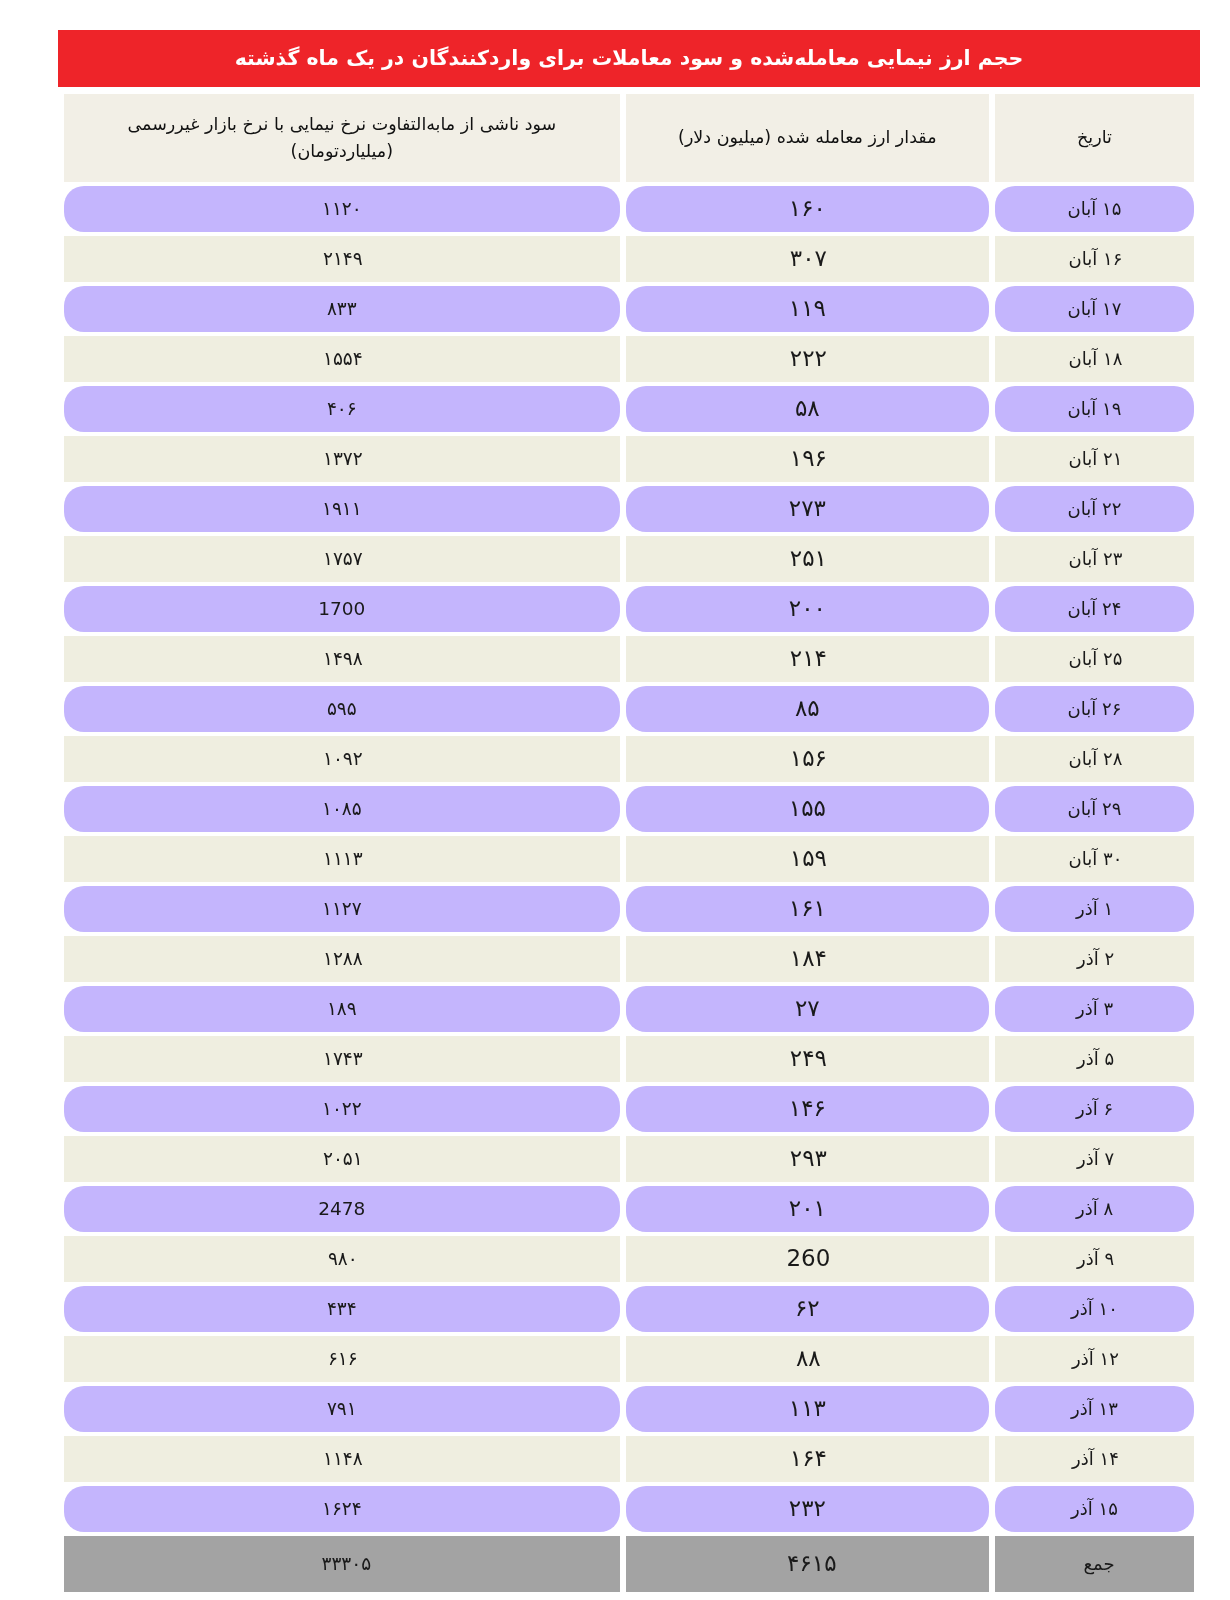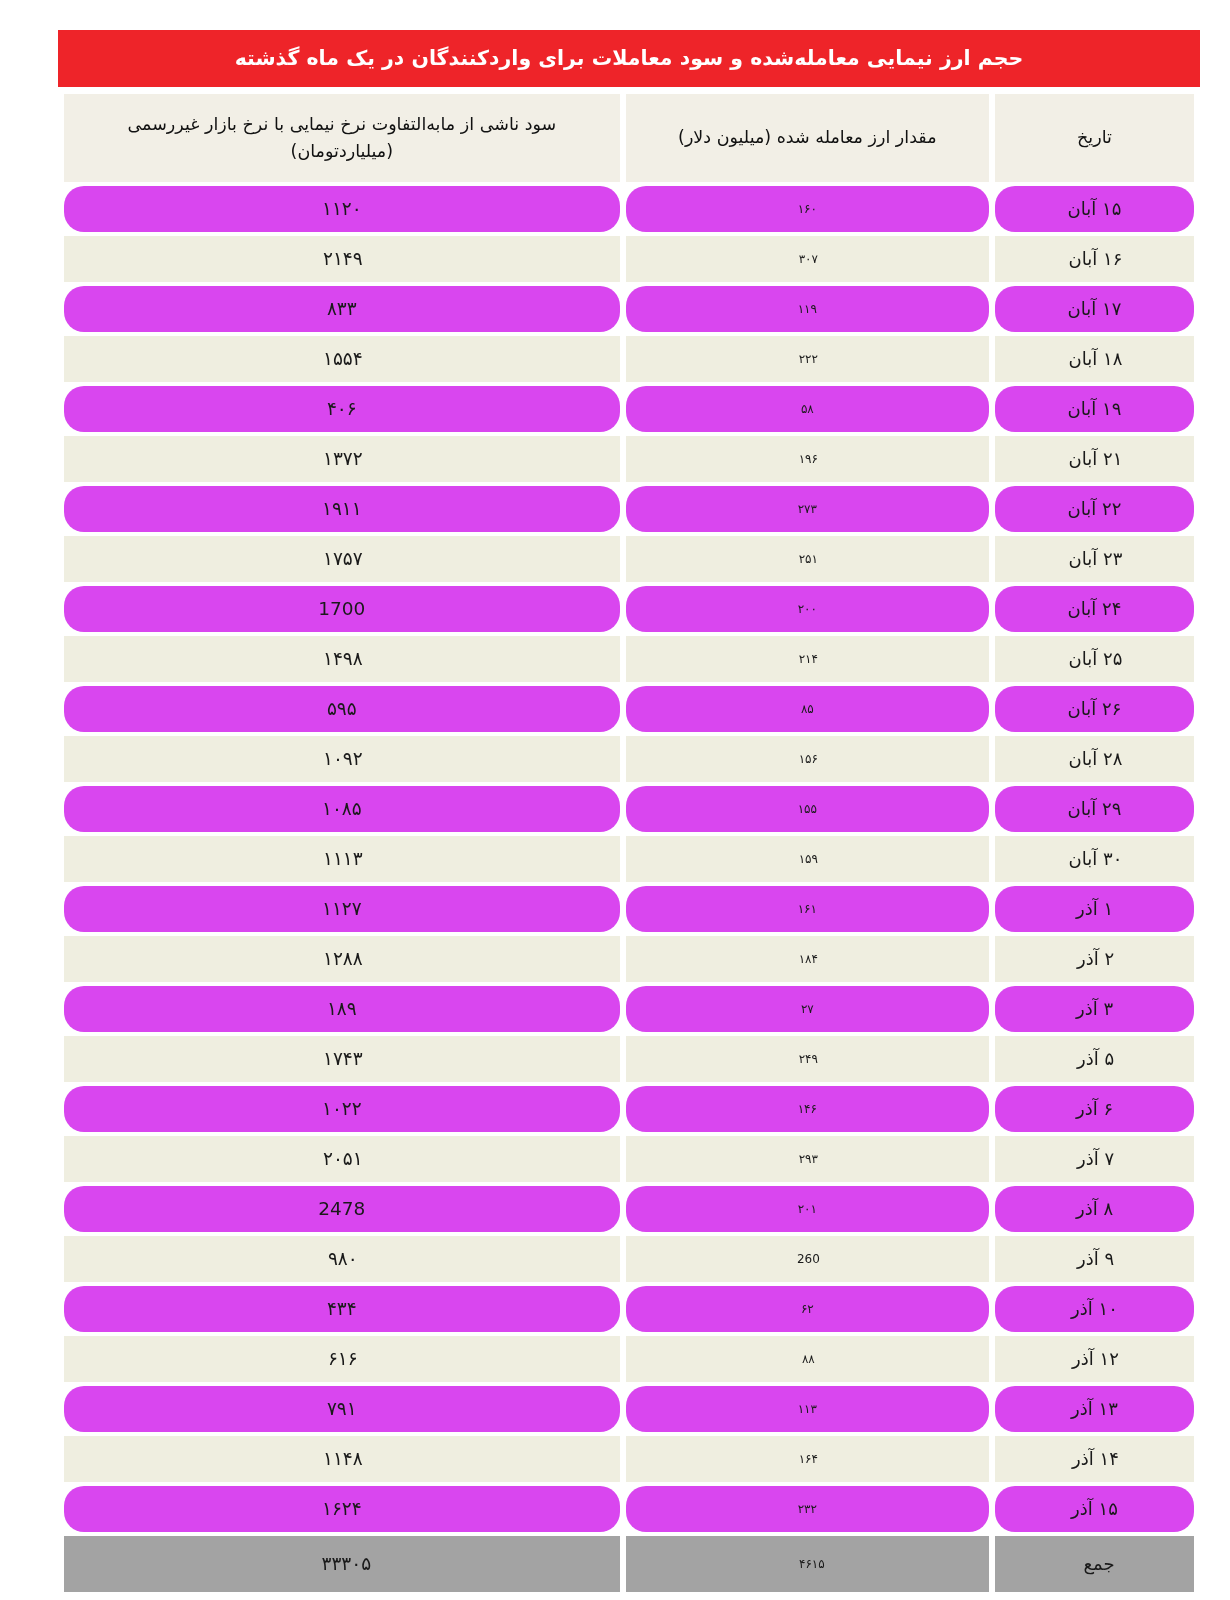--- a/index.html
+++ b/index.html
@@ -83,26 +83,26 @@
     height: 42px;
     padding: 2px 10px;
     text-align: center;
     vertical-align: middle;
     font-size: 18.5px;
     color: #1a1a1a;
     border: 0;
     line-height: 1.2;
   }
 
-  tbody tr.row-odd  td { background: #d946ef; border-radius: 20px; }
+  tbody tr.row-odd  td { background: #c4b5fd; border-radius: 20px; }
   tbody tr.row-even td { background: #efeee0; padding-left: 12px; }
   tbody tr.row-total td { background: #a3a3a3; height: 52px; padding-left: 19px; }
 
   td.cell-date   { font-size: 18px; margin-left: 31px; }
-  td.cell-amount { font-size: 12px; }
+  td.cell-amount { font-size: 23px; }
   td.cell-profit { font-size: 18.5px; }
 
   .row-total td.cell-date { font-size: 18px; }
 </style>
 </head>
 <body>
 
 <div class="page">
 
   <div class="title-bar">

